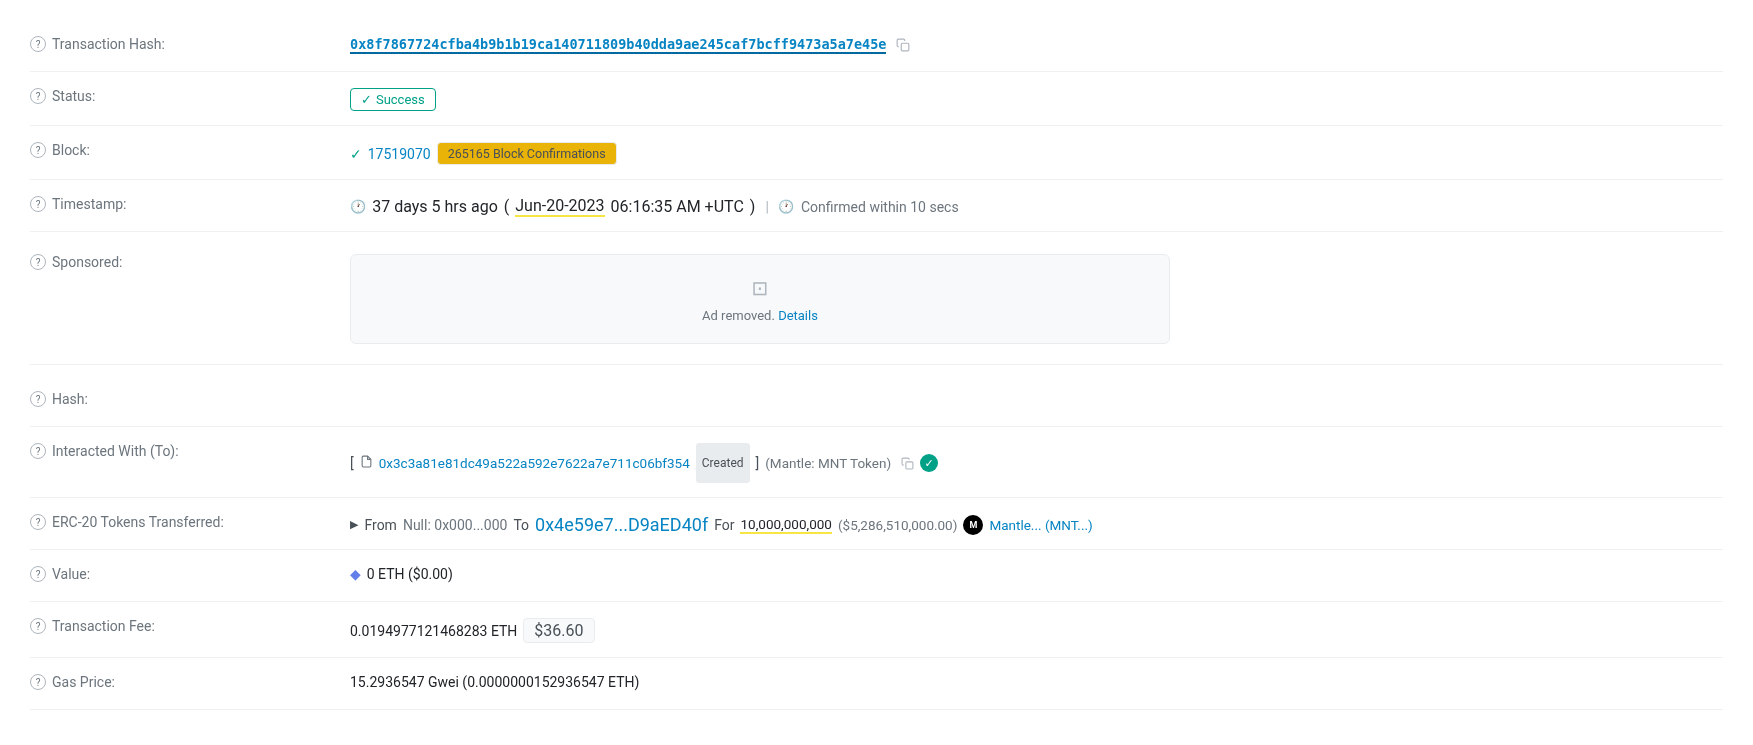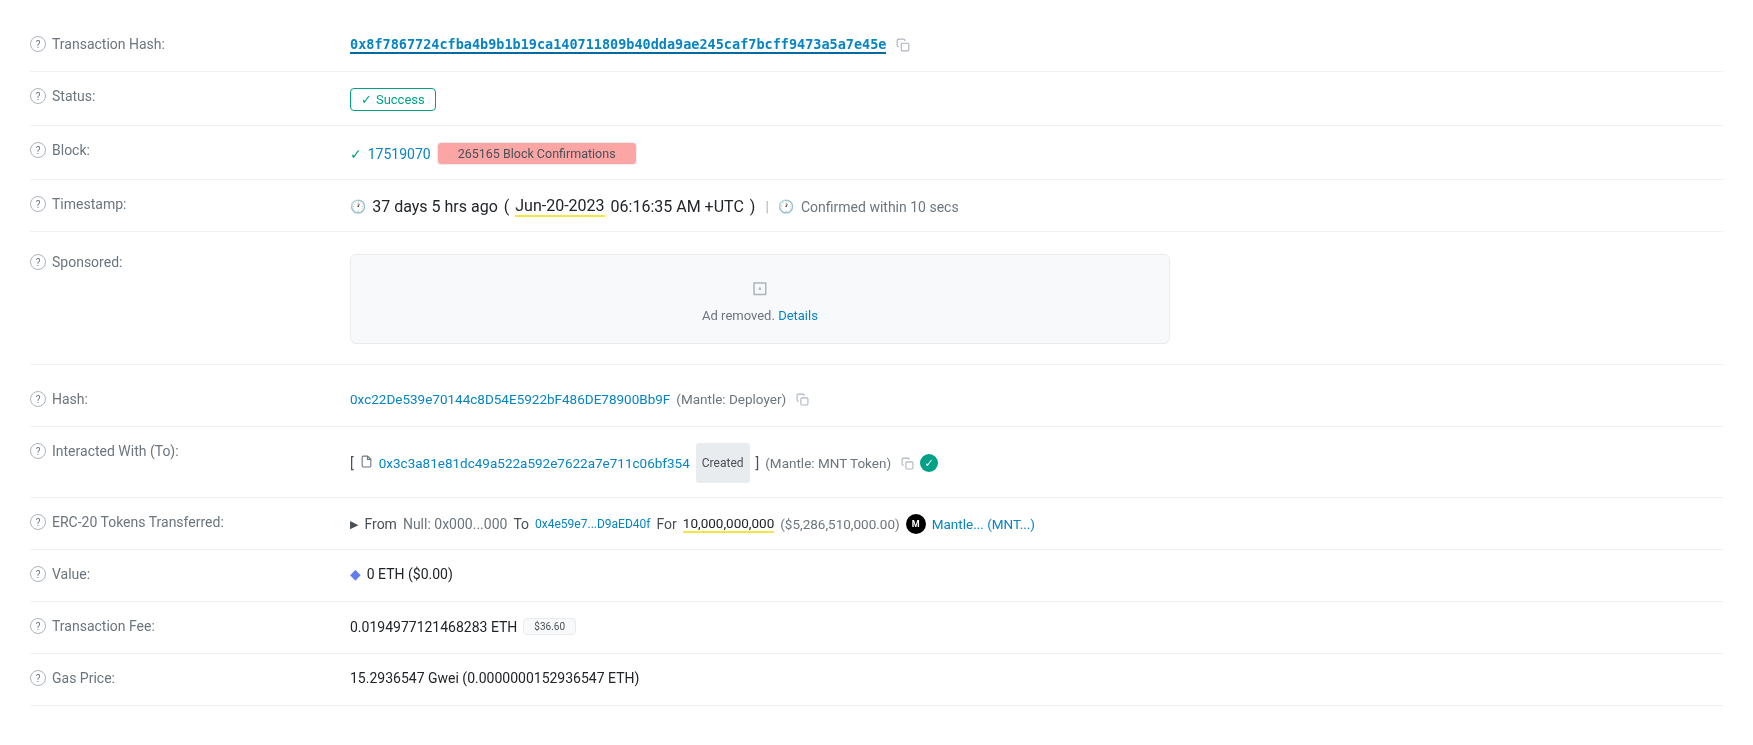--- a/index.html
+++ b/index.html
@@ -83,24 +83,24 @@
     .badge-success .check-icon {
       color: #00a186;
       font-size: 13px;
     }
     .block-number {
       color: #0784c3;
       text-decoration: none;
       font-size: 14px;
     }
     .block-confirmations {
-      background: #fca5a5;
+      background: #eab308;
       border: 1px solid #e9ecef;
       border-radius: 4px;
-      padding: 3px 20px;
+      padding: 3px 10px;
       font-size: 12.5px;
       color: #495057;
     }
     .timestamp-text {
       color: #212529;
       font-size: 16px;
     }
     .timestamp-date {
       border-bottom: 2px solid #f5e642;
     }
@@ -183,21 +183,21 @@
     .triangle-icon {
       color: #495057;
       font-size: 11px;
     }
     .null-link {
       color: #6c757d;
     }
     .to-address {
       color: #0784c3;
       text-decoration: none;
-      font-size: 12px;
+      font-size: 18px;
     }
     .for-amount {
       font-size: 13.5px;
       border-bottom: 2px solid #f5e642;
     }
     .usd-value {
       color: #6c757d;
       font-size: 13.5px;
     }
     .mantle-token-icon {
@@ -222,21 +222,21 @@
       font-size: 14px;
     }
     .value-text {
       font-size: 14px;
     }
     .fee-badge {
       background: #f8f9fa;
       border: 1px solid #e9ecef;
       border-radius: 4px;
       padding: 2px 10px;
-      font-size: 10px;
+      font-size: 16px;
       color: #495057;
     }
     .green-check {
       color: #00a186;
     }
     .clock-icon {
       font-size: 13px;
       color: #6c757d;
     }
   </style>
@@ -319,30 +319,20 @@
       </div>
     </div>
   </div>
 
   <div style="height: 10px;"></div>
 
   <div class="row">
     <div class="label-col">
       <span class="help-icon">?</span>
       <span>Hash:</span>
-    </div>
-    <div class="value-col">
-      <a class="from-address link-blue">0xc22De539e70144c8D54E5922bF486DE78900Bb9F</a>
-      <span class="mantle-label">(Mantle: Deployer)</span>
-      <span class="copy-icon">
-        <svg width="13" height="13" viewBox="0 0 24 24" fill="none" stroke="currentColor" stroke-width="2">
-          <rect x="9" y="9" width="13" height="13" rx="2" ry="2"></rect>
-          <path d="M5 15H4a2 2 0 0 1-2-2V4a2 2 0 0 1 2-2h9a2 2 0 0 1 2 2v1"></path>
-        </svg>
-      </span>
     </div>
   </div>
 
   <div class="row">
     <div class="label-col">
       <span class="help-icon">?</span>
       <span>Interacted With (To):</span>
     </div>
     <div class="value-col">
       <span class="interacted-bracket">[</span>

